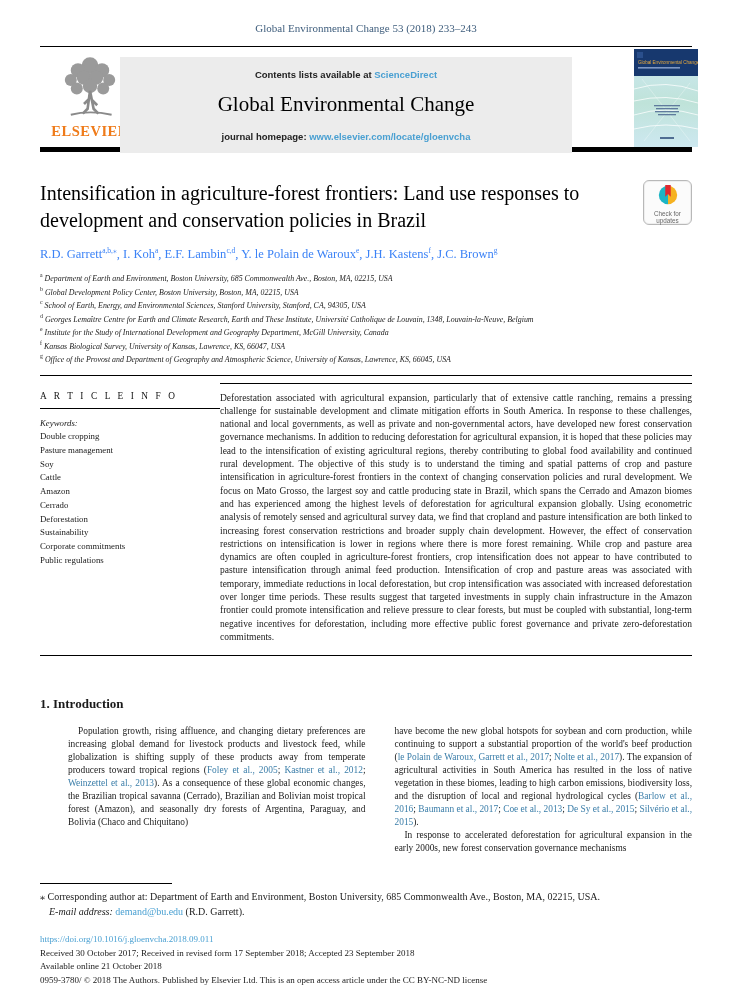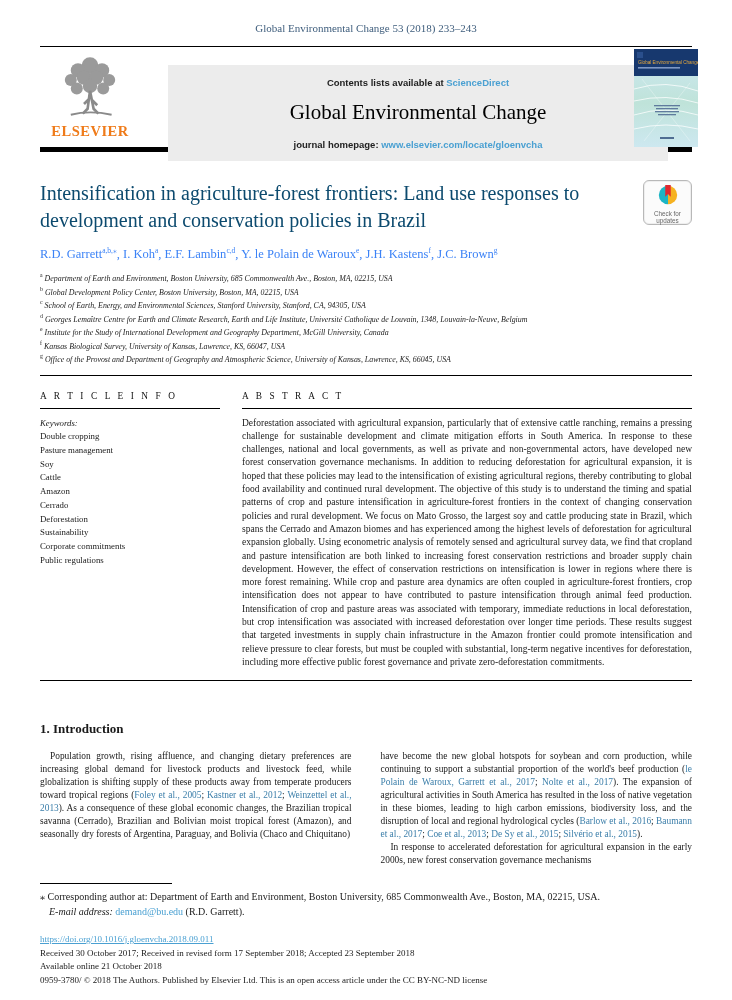--- a/index.html
+++ b/index.html
@@ -6,62 +6,62 @@
   .page{
     position:relative;width:732px;height:1000px;margin:0 auto;background:#fff;
     font-family:"Liberation Serif","DejaVu Serif",serif;color:#1a1a1a;overflow:hidden;
   }
   .content{position:absolute;left:40px;right:40px;top:0;}
   .jref{margin-top:22px;text-align:center;font-size:11px;color:#3e5d7c;}
   
   .hdr{position:relative;margin-top:12px;border-top:1.5px solid #000;height:100px;}
   .logo{position:absolute;left:0;top:4px;width:100px;text-align:center;}
   .logo-text{font-size:14.5px;font-weight:bold;color:#ef7b1a;letter-spacing:.5px;margin-top:-2px;font-family:"Liberation Serif",serif;}
-  .hbox{position:absolute;left:80px;top:18px;width:500px;height:96px;background:#ececec;text-align:center;
-        font-family:"Liberation Sans","DejaVu Sans",sans-serif;margin-left:48px;}
+  .hbox{position:absolute;left:80px;top:10px;width:452px;height:96px;background:#ececec;text-align:center;
+        font-family:"Liberation Sans","DejaVu Sans",sans-serif;}
   .hbox .contents{font-size:9.5px;font-weight:bold;color:#222;margin-top:12px;}
   .hbox .jtitle{font-family:"Liberation Serif","DejaVu Serif",serif;font-size:21px;color:#000;margin-top:12px;}
   .hbox .homepage{font-size:9.5px;font-weight:bold;color:#222;margin-top:14px;}
   a.blue{color:#4aa0d2;text-decoration:none;cursor:pointer;}
   .cover{position:absolute;right:-6px;top:2px;width:64px;height:98px;}
   .hdr-bar{height:5px;background:#000;margin-top:0;}
   
   .title-row{display:flex;margin-top:28px;}
-  .atitle{width:582px;font-size:20px;line-height:1.35;color:#0c4a6e;}
+  .atitle{width:582px;font-size:20px;line-height:1.35;color:#000000;}
   .badge{margin-left:auto;width:47px;height:43px;border:1px solid #b8b8b8;border-radius:6px;
          background:#fbfbfb;text-align:center;cursor:pointer;box-shadow:0 0 0 1px #eee inset;}
   .badge .blabel{font-size:6.3px;color:#666;line-height:1.15;font-family:"Liberation Sans",sans-serif;}
   .authors{margin-top:12px;font-size:12.5px;color:#3b82f6;}
   .authors sup{font-size:7.5px;}
   .affils{margin-top:9px;font-size:7.9px;line-height:1.5;color:#222;}
   .affils .aff-line em{font-style:italic;}
   .affils sup{font-size:5.8px;font-style:normal;margin-right:2px;}
   .rule{border-top:1.5px solid #000;margin-top:9px;}
   
-  .ia-grid{display:grid;grid-template-columns:180px 1fr;column-gap:22px;margin-top:0;}
+  .ia-grid{display:grid;grid-template-columns:180px 1fr;margin-top:0;}
   .sec-head{font-size:9.3px;letter-spacing:2.6px;margin-top:15px;color:#111;}
   .head-rule{border-top:1.1px solid #000;margin-top:7px;margin-bottom:8px;}
   .kw{font-size:8.8px;line-height:1.56;}
   .kw .kw-label{font-style:italic;}
   .abstract{font-size:9.5px;line-height:1.4;text-align:justify;}
   
   .intro-head{font-weight:bold;font-size:13px;margin-top:40px;}
-  .cols{display:flex;gap:29px;margin-top:13px;}
+  .cols{display:flex;gap:29px;margin-top:13px;margin-left:28px;}
   .col{flex:1;font-size:9.4px;line-height:1.38;text-align:justify;}
   .col p{margin:0;}
   .col p.ind{text-indent:10px;}
   span.cite{color:#3b7ea9;cursor:pointer;}
   
   .footer{position:absolute;left:40px;right:40px;bottom:13px;}
   .fn-rule{width:132px;border-top:1px solid #000;margin-bottom:5px;}
   .fn{font-size:10px;line-height:1.5;}
   .fn .l2{padding-left:9px;}
   .fn em{font-style:italic;}
   .meta{margin-top:14px;font-size:9px;line-height:1.5;}
-  .meta .doi{text-decoration:underline;}
+  .meta .doi{}
 </style>
 </head>
 <body>
 
 <div class="page">
   <div class="content">
 
     <div class="jref">Global Environmental Change 53 (2018) 233–243</div>
 
     <div class="hdr">
@@ -131,21 +131,21 @@
         </div>
       </div>
     </div>
 
     <div class="authors"><span>R.D. Garrett<sup>a,b,⁎</sup></span>, <span>I. Koh<sup>a</sup></span>, <span>E.F. Lambin<sup>c,d</sup></span>, <span>Y. le Polain de Waroux<sup>e</sup></span>, <span>J.H. Kastens<sup>f</sup></span>, <span>J.C. Brown<sup>g</sup></span></div>
 
     <div class="affils">
         <div class="aff-line"><sup>a</sup><em>Department of Earth and Environment, Boston University, 685 Commonwealth Ave., Boston, MA, 02215, USA</em></div>
         <div class="aff-line"><sup>b</sup><em>Global Development Policy Center, Boston University, Boston, MA, 02215, USA</em></div>
         <div class="aff-line"><sup>c</sup><em>School of Earth, Energy, and Environmental Sciences, Stanford University, Stanford, CA, 94305, USA</em></div>
-        <div class="aff-line"><sup>d</sup><em>Georges Lemaître Centre for Earth and Climate Research, Earth and Life Institute, Université Catholique de Louvain, 1348, Louvain-la-Neuve, Belgium</em></div>
+        <div class="aff-line"><sup>d</sup><em>Georges Lemaître Centre for Earth and Climate Research, Earth and These Institute, Université Catholique de Louvain, 1348, Louvain-la-Neuve, Belgium</em></div>
         <div class="aff-line"><sup>e</sup><em>Institute for the Study of International Development and Geography Department, McGill University, Canada</em></div>
         <div class="aff-line"><sup>f</sup><em>Kansas Biological Survey, University of Kansas, Lawrence, KS, 66047, USA</em></div>
         <div class="aff-line"><sup>g</sup><em>Office of the Provost and Department of Geography and Atmospheric Science, University of Kansas, Lawrence, KS, 66045, USA</em></div>
       </div>
 
     <div class="rule"></div>
 
     <div class="ia-grid">
       <div>
         <div class="sec-head">A R T I C L E  I N F O</div>
@@ -160,21 +160,20 @@
               <div>Amazon</div>
               <div>Cerrado</div>
               <div>Deforestation</div>
               <div>Sustainability</div>
               <div>Corporate commitments</div>
               <div>Public regulations</div>
             </div>
         </div>
       </div>
       <div>
-        <div class="sec-head">A B S T R A C T</div>
         <div class="head-rule"></div>
         <div class="abstract">Deforestation associated with agricultural expansion, particularly that of extensive cattle ranching, remains a pressing challenge for sustainable development and climate mitigation efforts in South America. In response to these challenges, national and local governments, as well as private and non-governmental actors, have developed new forest conservation governance mechanisms. In addition to reducing deforestation for agricultural expansion, it is hoped that these policies may lead to the intensification of existing agricultural regions, thereby contributing to global food availability and continued rural development. The objective of this study is to understand the timing and spatial patterns of crop and pasture intensification in agriculture-forest frontiers in the context of changing conservation policies and rural development. We focus on Mato Grosso, the largest soy and cattle producing state in Brazil, which spans the Cerrado and Amazon biomes and has experienced among the highest levels of deforestation for agricultural expansion globally. Using econometric analysis of remotely sensed and agricultural survey data, we find that cropland and pasture intensification are both linked to increasing forest conservation restrictions and broader supply chain development. However, the effect of conservation restrictions on intensification is lower in regions where there is more forest remaining. While crop and pasture area dynamics are often coupled in agriculture-forest frontiers, crop intensification does not appear to have contributed to pasture intensification through animal feed production. Intensification of crop and pasture areas was associated with temporary, immediate reductions in local deforestation, but crop intensification was associated with increased deforestation over longer time periods. These results suggest that targeted investments in supply chain infrastructure in the Amazon frontier could promote intensification and relieve pressure to clear forests, but must be coupled with substantial, long-term negative incentives for deforestation, including more effective public forest governance and private zero-deforestation commitments.</div>
       </div>
     </div>
 
     <div class="rule" style="margin-top:11px;"></div>
 
     <div class="intro-head">1. Introduction</div>
     <div class="cols">
       <div class="col">

